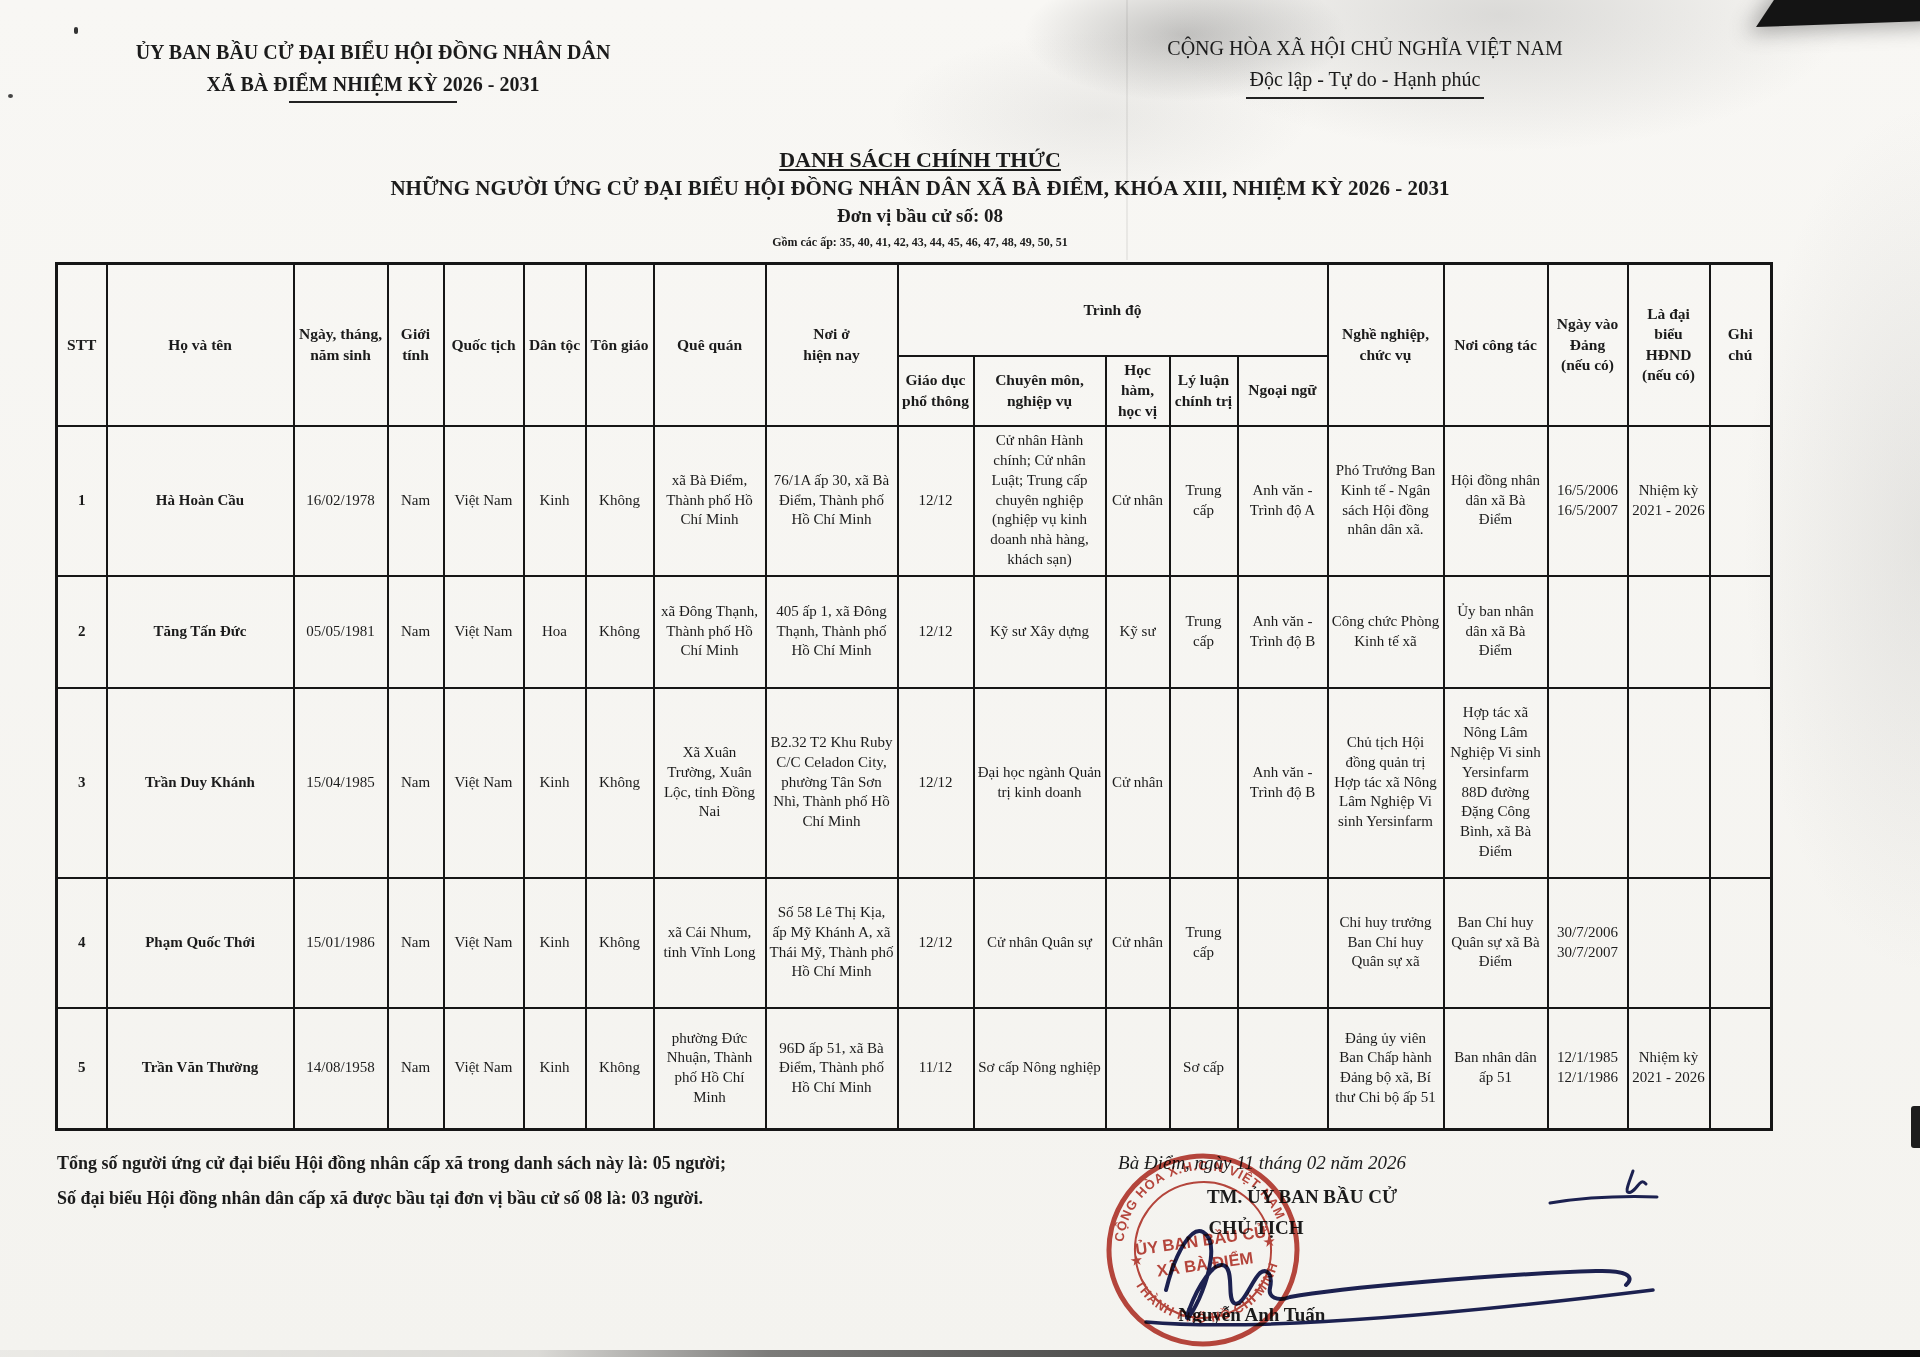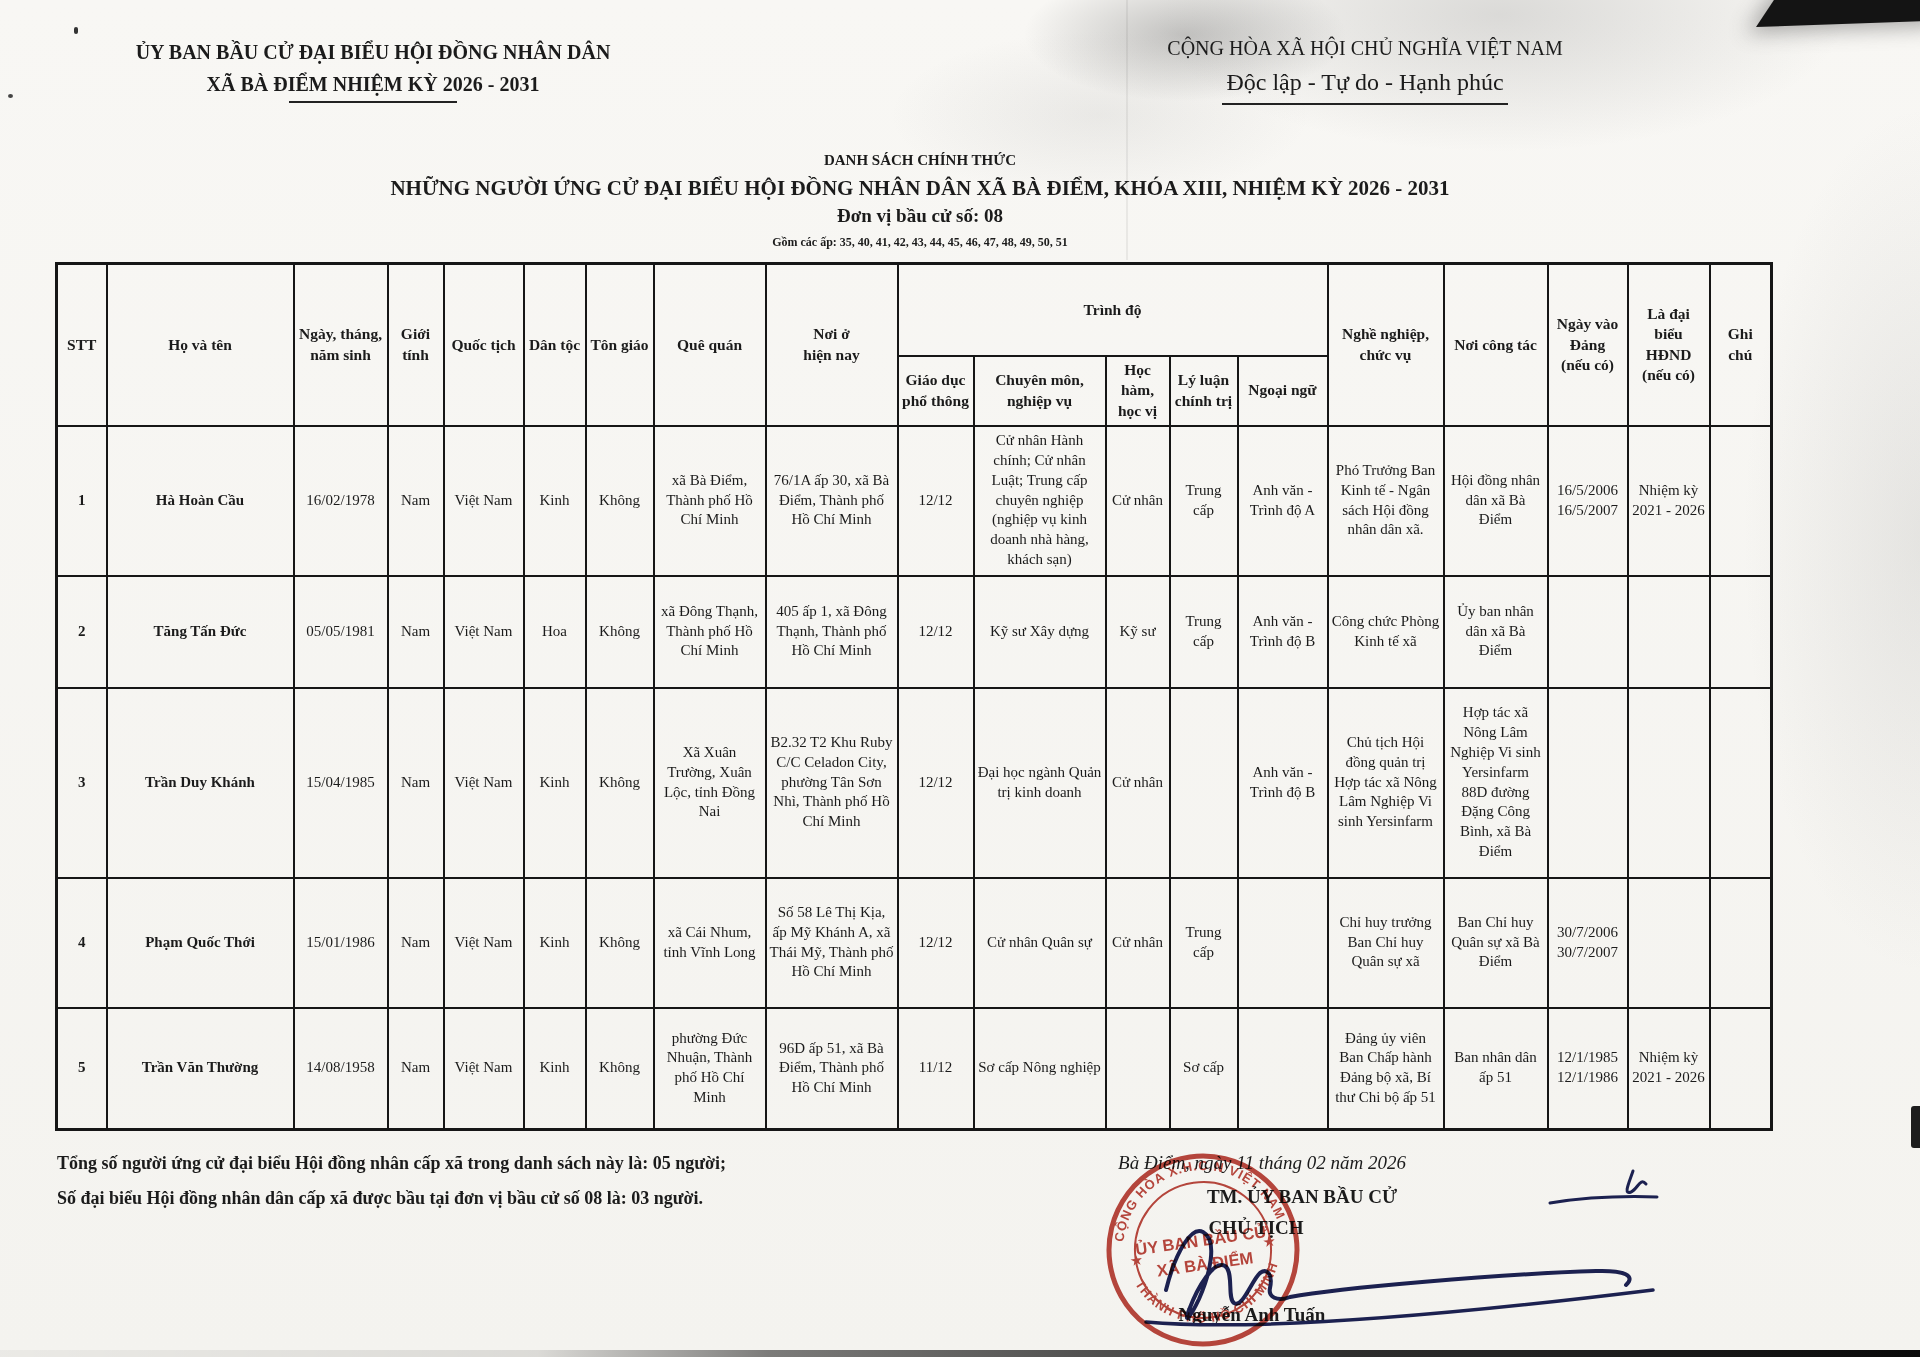--- a/index.html
+++ b/index.html
@@ -14,24 +14,24 @@
       radial-gradient(300px 120px at 1100px 115px, rgba(130,130,130,.12), rgba(130,130,130,0) 70%),
       linear-gradient(#f8f7f4,#f4f3ef);
   }
   .abs{position:absolute;}
   .center-x{transform:translateX(-50%);}
   
   .org-block{left:128px;top:36px;width:490px;text-align:center;font-weight:bold;font-size:20px;line-height:1.6;}
   .org-underline{width:168px;height:2px;background:#222;margin:1px auto 0;}
   .nat-block{left:1085px;top:33px;width:560px;text-align:center;font-weight:normal;line-height:1.55;}
   .nat-line1{font-size:20px;}
-  .nat-line2{font-size:24px;display:inline-block;border-bottom:2px solid #222;padding:0 4px 2px;}
+  .nat-line2{font-size:20px;display:inline-block;border-bottom:2px solid #222;padding:0 4px 2px;}
   
   .title-block{left:40px;top:146px;width:1760px;text-align:center;font-weight:bold;}
-  .title-l1{font-size:15px;line-height:28px;}
+  .title-l1{font-size:22px;line-height:28px;text-decoration:underline;}
   .title-l2{font-size:21px;line-height:28px;}
   .title-l3{font-size:19px;line-height:27px;}
   .title-l4{font-size:12px;line-height:27px;}
   
   table.doc{
     position:absolute;left:55px;top:262px;width:1715px;
     border-collapse:collapse;table-layout:fixed;
     background:transparent;
   }
   table.doc th,table.doc td{

